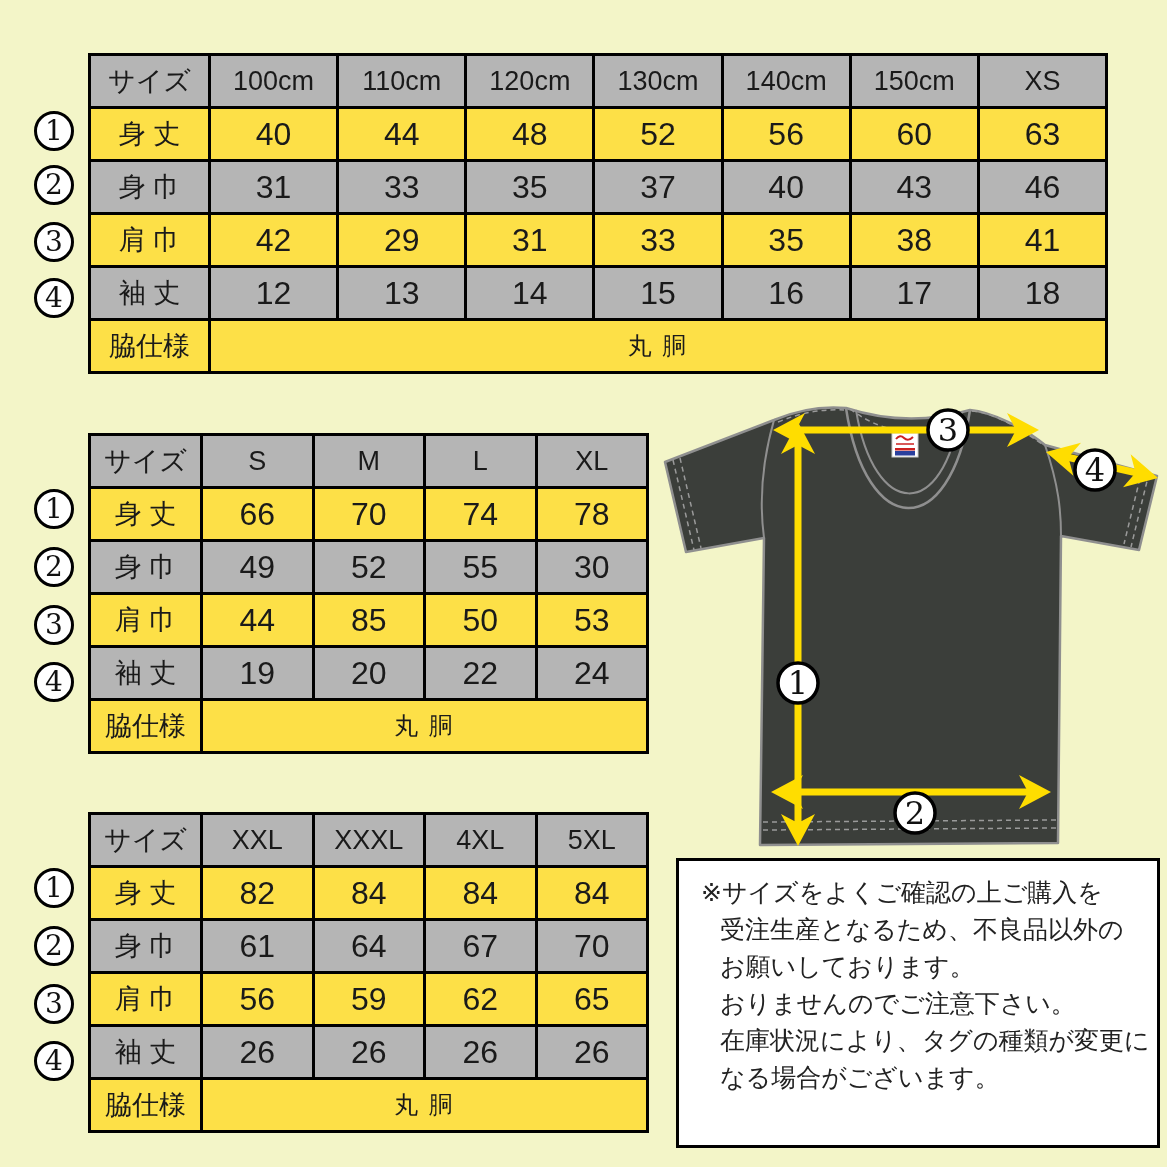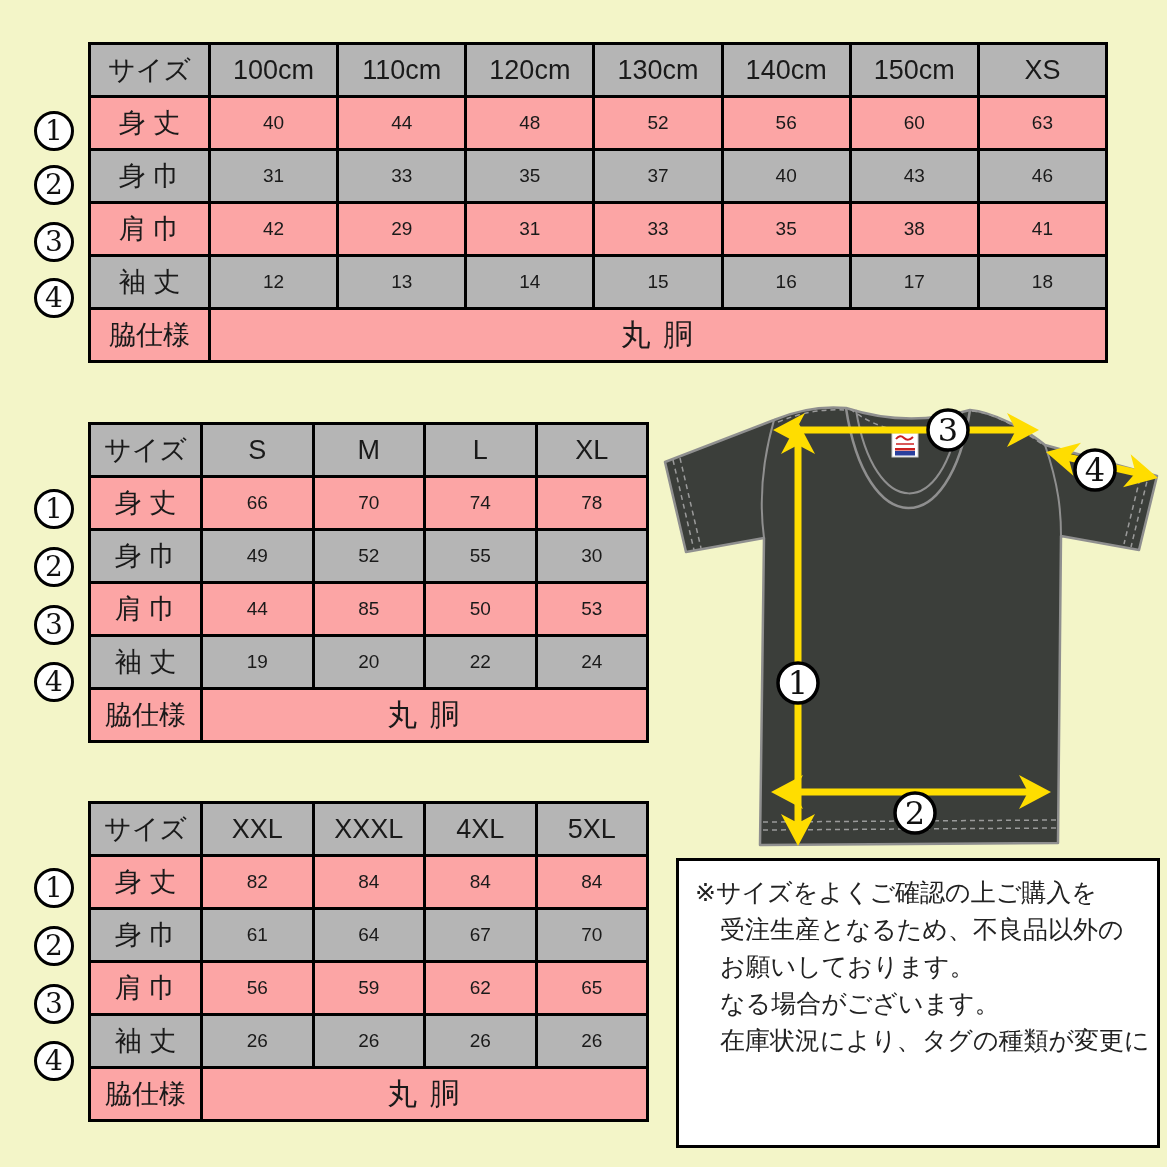--- a/index.html
+++ b/index.html
@@ -3,47 +3,47 @@
 <meta charset="utf-8">
 <style>
   html,body{margin:0;padding:0;}
   body{
     position:relative;width:1167px;height:1167px;overflow:hidden;
     background:#f3f5c8;color:#111;
     font-family:"Liberation Sans","DejaVu Sans",sans-serif;
   }
   table.size-table{
     position:absolute;border-collapse:collapse;table-layout:fixed;
-    background:#fca5a5;border:3px solid #000;
+    background:#fde047;border:3px solid #000;margin-top:11px;
   }
   .size-table td{
     border:3px solid #000;height:50px;padding:0;
     text-align:center;vertical-align:middle;font-size:27px;color:#1a1a1a;
   }
-  .size-table td.val{font-size:19px;}
+  .size-table td.val{font-size:32px;}
   .size-table tr.shade td{background:#b5b5b5;}
-  .size-table td.ftrv{font-size:30px;letter-spacing:2px;}
+  .size-table td.ftrv{font-size:24px;letter-spacing:2px;}
   #t0{left:88px;top:42px;width:1020px;}
   #t1{left:88px;top:422px;width:561px;}
   #t2{left:88px;top:801px;width:561px;}
   .mnum{
     position:absolute;left:34px;width:34px;height:34px;
     border:3px solid #000;border-radius:50%;background:#fff;
     font-family:"DejaVu Serif","Liberation Serif",serif;
     font-size:28px;line-height:34px;text-align:center;color:#111;
   }
   .note{
     position:absolute;left:676px;top:858px;width:450px;height:258px;
     background:#fff;border:3px solid #000;padding:13px 12px 13px 16px;
   }
   .note .ln{
     font-size:25px;line-height:37px;color:#222;
     padding-left:25px;white-space:nowrap;
   }
-  .note .ln.first{padding-left:0;}
+  .note .ln.first{padding-left:0;margin-left:6px;}
   #shirt-svg{position:absolute;left:652px;top:400px;}
 </style>
 </head>
 <body>
 
 <table class="size-table" id="t0">
   <colgroup>
       <col style="width:120px">
       <col>
       <col>
@@ -281,15 +281,16 @@
     <text x="146" y="294">1</text>
     <circle cx="263" cy="413" r="20" fill="#ffffff" stroke="#000000" stroke-width="3.5"></circle>
     <text x="263" y="424">2</text>
   </g>
 </svg>
 
 <div class="note">
   <div class="ln first">※サイズをよくご確認の上ご購入を</div>
   <div class="ln">受注生産となるため、不良品以外の</div>
   <div class="ln">お願いしております。</div>
+  <div class="ln">おりませんのでご注意下さい。</div>
+  <div class="ln">在庫状況により、タグの種類が変更に</div>
   <div class="ln">なる場合がございます。</div>
-  <div class="ln">在庫状況により、タグの種類が変更に</div>
 </div>
 
 </body></html>

